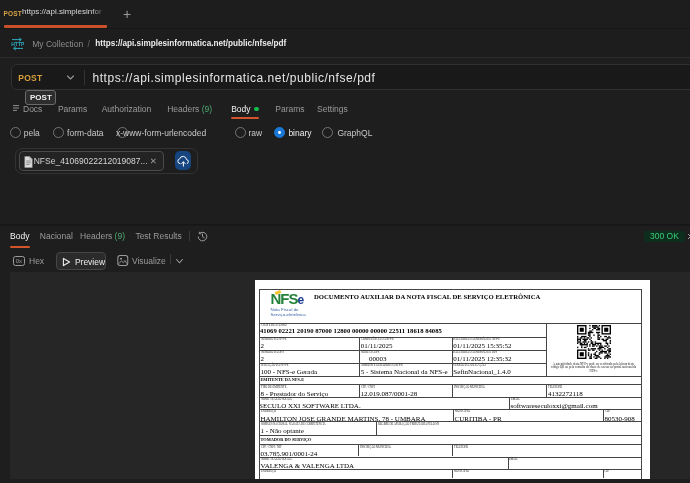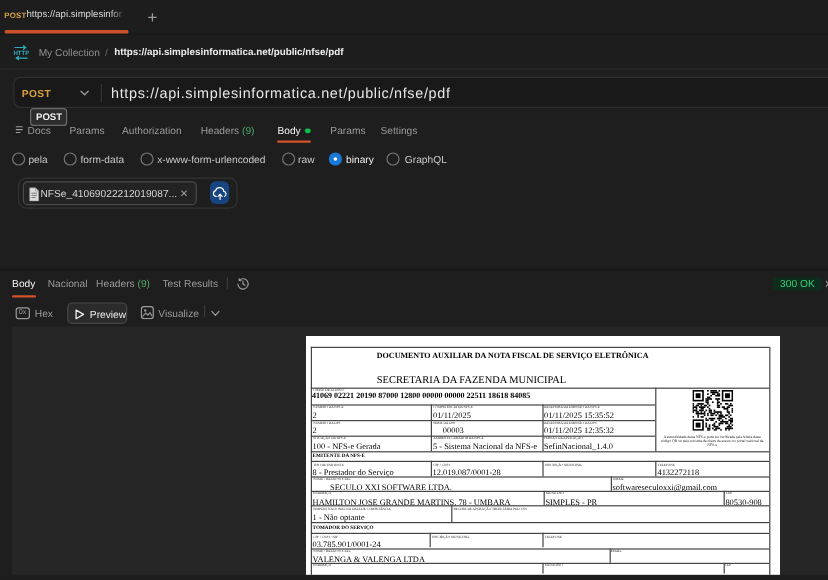--- a/index.html
+++ b/index.html
@@ -113,21 +113,21 @@
   <span style="left:275.3px">Params</span>
   <span style="left:317.1px">Settings</span>
 </div>
 
 <div id="radios">
   <div class="radio" style="left:9.5px"></div>
     <label style="left:23.7px">pela</label>
   <div class="radio" style="left:52.9px"></div>
     <label style="left:67.1px">form-data</label>
   <div class="radio" style="left:116.5px"></div>
-    <label style="left:131px">x-www-form-urlencoded</label>
+    <label style="left:116px">x-www-form-urlencoded</label>
   <div class="radio" style="left:234.7px"></div>
     <label style="left:248.4px">raw</label>
   <div class="radio on" style="left:274px"></div>
     <label class="sel" style="left:288.4px">binary</label>
   <div class="radio" style="left:322.2px"></div>
     <label style="left:337.4px">GraphQL</label>
 </div>
 
 <div id="filebox"></div>
 <div id="chip">
@@ -184,22 +184,26 @@
   <span class="txt" style="left:131.9px">Visualize</span>
   <div class="vsep"></div>
   <svg style="position:absolute;left:174.9px;top:257.5px" width="9" height="7" viewBox="0 0 9 7">
       <path d="M1.5 1.5 L4.5 4.8 L7.5 1.5" fill="none" stroke="#9b9b9b" stroke-width="1.1" stroke-linecap="round"></path>
     </svg>
 </div>
 
 <div id="preview">
   <div id="doc">
 <div style="position:absolute;left:4px;top:8.5px;width:381.5px;height:0.8px;background:#454545"></div>
+<div style="position:absolute;left:15.5px;top:11px;width:52px;height:30px">
+<div style="position:absolute;left:0;top:0;font-family:'Liberation Sans',sans-serif;font-weight:bold;font-size:15px;letter-spacing:-1px;color:#23813a;line-height:15px">NFS<span style="font-size:12px;color:#1c3e8f">e</span></div>
+<div style="position:absolute;left:4.2px;top:.4px;width:6px;height:3.2px;background:#f2c232;transform:rotate(-22deg)"></div>
+<div style="position:absolute;left:0;top:17px;font-size:4.4px;line-height:4.6px;color:#3a66a8;font-family:'Liberation Sans',sans-serif">Nota Fiscal de<br>Serviço-eletrônica</div>
+</div>
 <div class="t1" style="left:59px;top:13px">DOCUMENTO AUXILIAR DA NOTA FISCAL DE SERVIÇO ELETRÔNICA</div>
-<div class="t2" style="left:59px;top:31px">SECRETARIA DA FAZENDA MUNICIPAL</div>
 <div style="position:absolute;left:4px;top:42.7px;width:381.5px;height:0.8px;background:#454545"></div>
 <span class="lbl" style="left:5.5px;top:44.3px">CHAVE DE ACESSO:</span>
 <span class="chv" style="left:5px;top:47.3px">41069 02221 20190 87000 12800 00000 00000 22511 18618 84085</span>
 <div style="position:absolute;left:4px;top:56.6px;width:287px;height:0.8px;background:#454545"></div>
 <span class="lbl" style="left:5.5px;top:57.9px">NÚMERO DA NFS-E</span>
 <span class="val" style="left:5.5px;top:61.9px">2</span>
 <span class="lbl" style="left:105.8px;top:57.9px">COMPETÊNCIA DA NFS-E</span>
 <span class="val" style="left:105.8px;top:61.9px">01/11/2025</span>
 <span class="lbl" style="left:198.3px;top:57.9px">DATA/HORA DA EMISSÃO DA NFS-E</span>
 <span class="val" style="left:198.3px;top:61.9px">01/11/2025 15:35:52</span>
@@ -354,29 +358,29 @@
 <span class="lbl" style="left:105.5px;top:105.6px">CPF / CNPJ</span>
 <span class="val" style="left:105.5px;top:110px">12.019.087/0001-28</span>
 <span class="lbl" style="left:198.8px;top:105.6px">INSCRIÇÃO MUNICIPAL</span>
 <span class="lbl" style="left:292.9px;top:105.6px">TELEFONE</span>
 <span class="val" style="left:292.9px;top:110px">4132272118</span>
 <div style="position:absolute;left:104px;top:104.3px;width:0.8px;height:12.3px;background:#454545"></div>
 <div style="position:absolute;left:197.3px;top:104.3px;width:0.8px;height:12.3px;background:#454545"></div>
 <div style="position:absolute;left:291.4px;top:104.3px;width:0.8px;height:12.3px;background:#454545"></div>
 <div style="position:absolute;left:4px;top:116.6px;width:381.5px;height:0.8px;background:#454545"></div>
 <span class="lbl" style="left:5.5px;top:117.89999999999999px">NOME / RAZÃO SOCIAL</span>
-<span class="val" style="left:20px;top:122.3px">SECULO XXI SOFTWARE LTDA.</span>
+<span class="val" style="left:4px;top:122.3px">SECULO XXI SOFTWARE LTDA.</span>
 <span class="lbl" style="left:255.5px;top:117.89999999999999px">EMAIL</span>
 <span class="val" style="left:255.5px;top:122.3px">softwareseculoxxi@gmail.com</span>
 <div style="position:absolute;left:254px;top:116.6px;width:0.8px;height:12.2px;background:#454545"></div>
 <div style="position:absolute;left:4px;top:128.8px;width:381.5px;height:0.8px;background:#454545"></div>
 <span class="lbl" style="left:5.5px;top:130.10000000000002px">ENDEREÇO</span>
 <span class="val" style="left:5.5px;top:134.5px">HAMILTON JOSE GRANDE MARTINS, 78 - UMBARA</span>
 <span class="lbl" style="left:199.5px;top:130.10000000000002px">MUNICÍPIO</span>
-<span class="val" style="left:199.5px;top:134.5px">SIMPLES - PR</span>
+<span class="val" style="left:199.5px;top:134.5px">CURITIBA - PR</span>
 <span class="lbl" style="left:349.5px;top:130.10000000000002px">CEP</span>
 <span class="val" style="left:349.5px;top:134.5px">80530-908</span>
 <div style="position:absolute;left:198px;top:128.8px;width:0.8px;height:12.4px;background:#454545"></div>
 <div style="position:absolute;left:348px;top:128.8px;width:0.8px;height:12.4px;background:#454545"></div>
 <div style="position:absolute;left:4px;top:141.2px;width:381.5px;height:0.8px;background:#454545"></div>
 <span class="lbl" style="left:5.5px;top:142.5px">SIMPLES NACIONAL NA DATA DE COMPETÊNCIA</span>
 <span class="val" style="left:5.5px;top:147.1px">1 - Não optante</span>
 <span class="lbl" style="left:122.5px;top:142.5px">REGIME DE APURAÇÃO TRIBUTÁRIA PELO SN</span>
 <div style="position:absolute;left:121px;top:141.2px;width:0.8px;height:13.6px;background:#454545"></div>
 <div style="position:absolute;left:4px;top:154.8px;width:381.5px;height:0.8px;background:#454545"></div>

